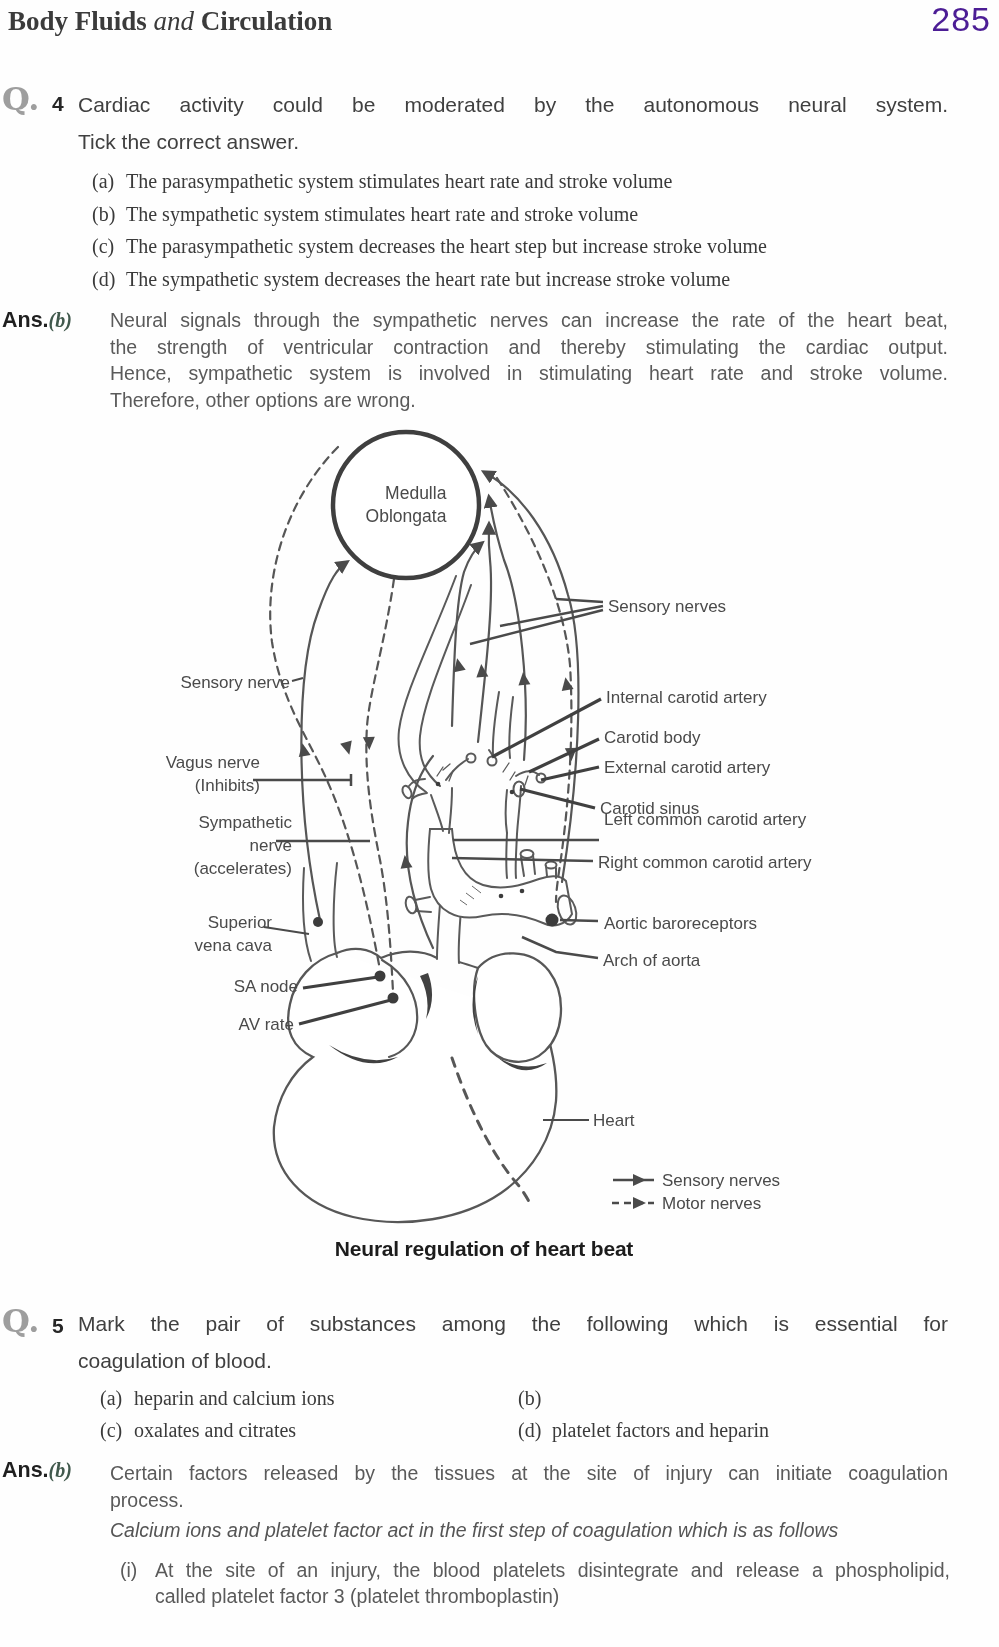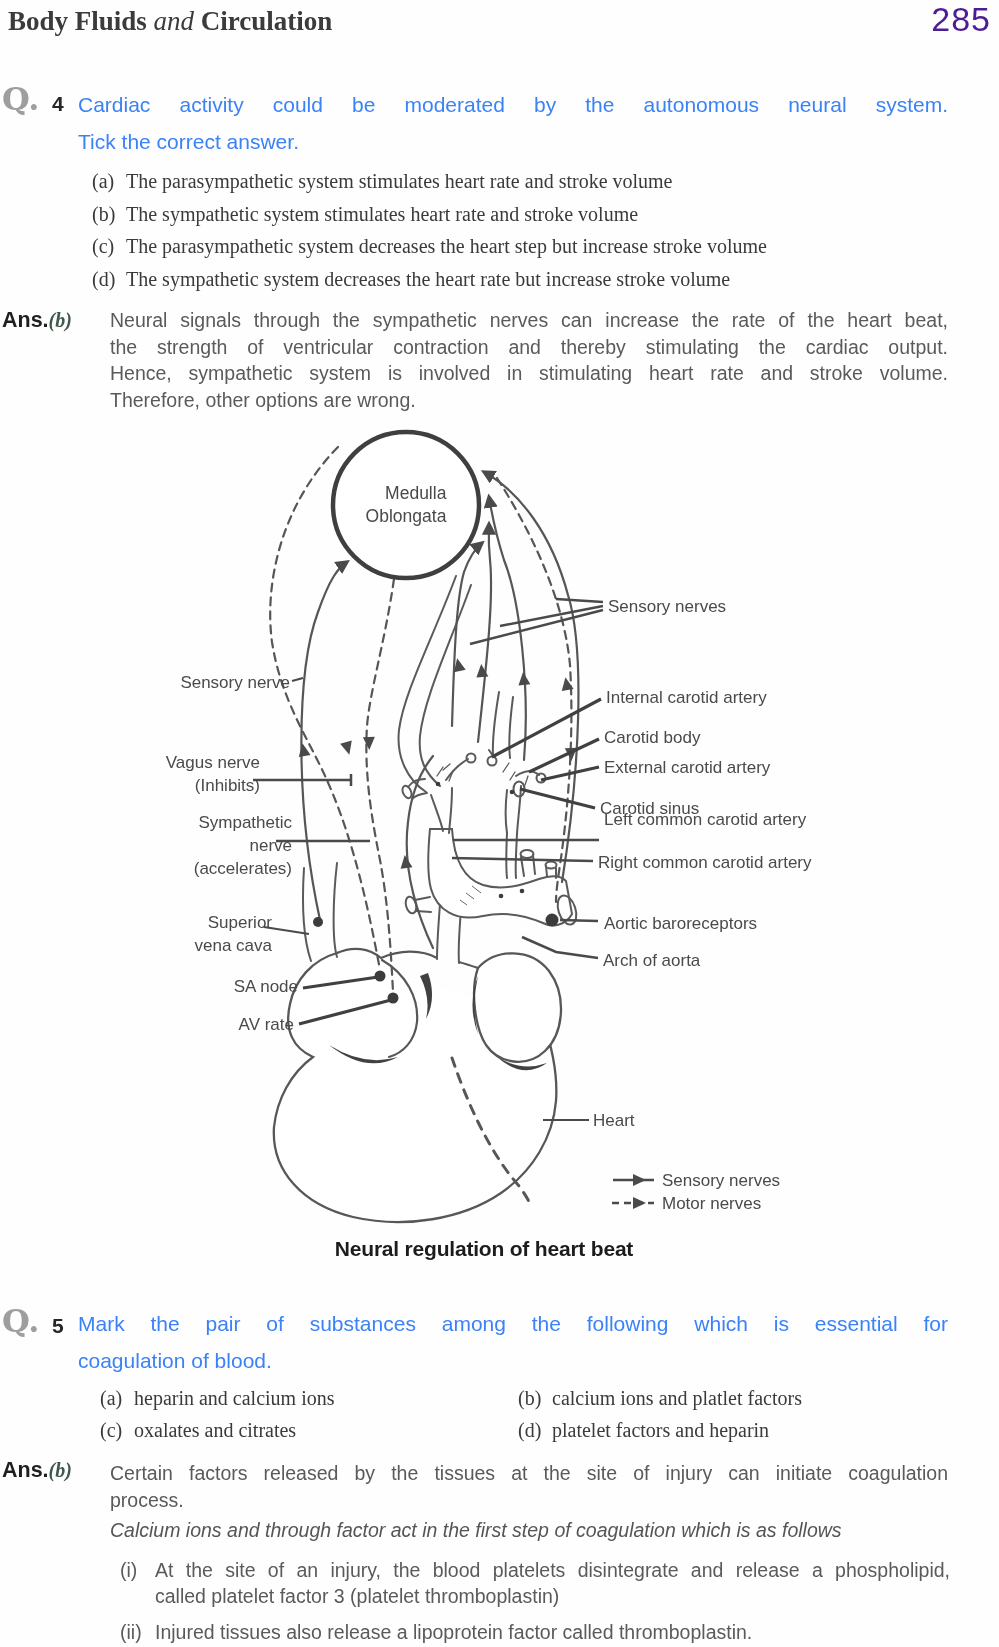--- a/index.html
+++ b/index.html
@@ -11,21 +11,21 @@
 
   
   .hdr{left:8px;top:6px;font-family:"Liberation Serif",serif;font-size:27px;color:#3b3b3b;}
   .hdr b{font-weight:bold;}
   .hdr .conj{font-style:italic;font-weight:normal;}
   .pagenum{right:8px;top:0;font-size:34px;color:#4c1d95;letter-spacing:1px;}
 
   
   .qbadge{font-family:"DejaVu Serif",serif;font-weight:bold;font-size:32px;color:#9e9e9e;}
   .qnum{font-weight:bold;font-size:21px;color:#262626;}
-  .qtext{font-size:21px;color:#3b82f6;line-height:37px;width:870px;}
+  .qtext{font-size:21px;color:#404040;line-height:37px;width:870px;}
   .jline{text-align:justify;text-align-last:justify;}
   .opts{font-family:"Liberation Serif",serif;font-size:20px;color:#3a3a3a;}
   .optrow{display:flex;}
   .optmark{width:34px;flex:none;}
   .anslabel{font-weight:bold;font-size:21.5px;color:#1f1f1f;}
   .anslabel .choice{font-family:"Liberation Serif",serif;font-style:italic;color:#41594d;font-size:20px;}
   .anstext{font-size:19.5px;color:#5a5a5a;line-height:26.7px;width:838px;}
   .note-italic{font-style:italic;color:#555;font-size:19.5px;}
   .ptrow{display:flex;font-size:19.5px;color:#5a5a5a;line-height:25.5px;}
   .ptmark{width:35px;flex:none;}
@@ -267,47 +267,42 @@
   <div>coagulation of blood.</div>
 </div>
 <div class="abs opts" style="left:100px;top:1382px;line-height:32px;width:860px;">
   <div style="display:flex;">
     <div class="optrow" style="width:418px;">
       <span class="optmark">(a)</span>
       <span>heparin and calcium ions</span>
     </div>
     <div class="optrow">
       <span class="optmark">(b)</span>
-      <span>calcium ions and platlet factors</span>
     </div>
   </div>
   <div style="display:flex;">
     <div class="optrow" style="width:418px;">
       <span class="optmark">(c)</span>
       <span>oxalates and citrates</span>
     </div>
     <div class="optrow">
       <span class="optmark">(d)</span>
       <span>platelet factors and heparin</span>
     </div>
   </div>
 </div>
 <div class="abs anslabel" style="left:2px;top:1458px;">
   <span>Ans.</span><span class="choice">(b)</span>
 </div>
 <div class="abs anstext" style="left:110px;top:1460px;line-height:27px;">
   <div class="jline">Certain factors released by the tissues at the site of injury can initiate coagulation</div>
   <div>process.</div>
 </div>
-<div class="abs note-italic" style="left:110px;top:1519px;width:838px;">Calcium ions and through factor act in the first step of coagulation which is as follows</div>
+<div class="abs note-italic" style="left:110px;top:1519px;width:838px;">Calcium ions and platelet factor act in the first step of coagulation which is as follows</div>
 <div class="abs" style="left:120px;top:1558px;width:830px;">
   <div class="ptrow">
     <span class="ptmark">(i)</span>
     <span style="width:795px;">
       <span class="jline" style="display:block;">At the site of an injury, the blood platelets disintegrate and release a phospholipid,</span>
       <span style="display:block;">called platelet factor 3 (platelet thromboplastin)</span>
     </span>
   </div>
-  <div class="ptrow" style="margin-top:11px;">
-    <span class="ptmark">(ii)</span>
-    <span>Injured tissues also release a lipoprotein factor called thromboplastin.</span>
-  </div>
 </div>
 
 </body></html>

